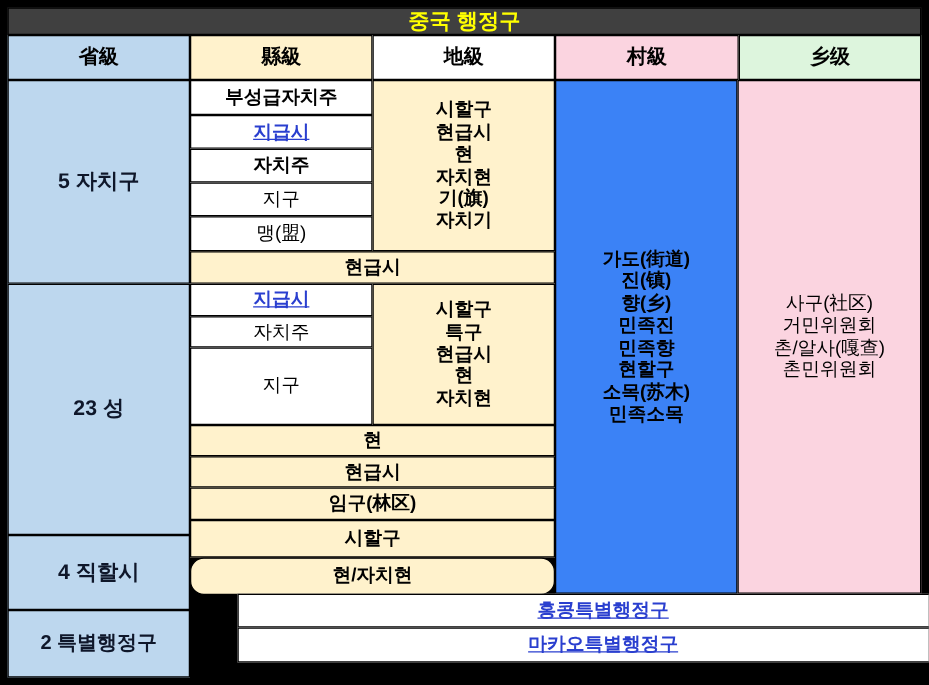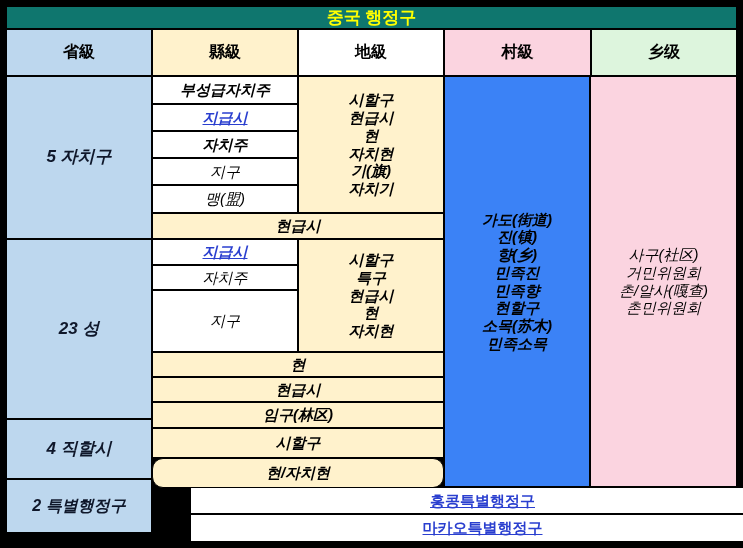--- a/index.html
+++ b/index.html
@@ -42,21 +42,21 @@
     line-height: 1.18;
     overflow: hidden;
   }
   
   .title-row {
     height: 26px;
     display: flex;
   }
   .title {
     flex: 1 1 auto;
-    background: #0f766e;
+    background: #404040;
     color: #ffff00;
     font-size: 17px;
     font-weight: bold;
   }
   
   .header-row {
     height: 52px;
     display: flex;
   }
   .h-prov { width: 146px; background: #bdd7ee; font-size: 16px; }
@@ -67,21 +67,20 @@
 
   
   .body {
     flex: 1 1 auto;
     display: flex;
     position: relative;
   }
   .col {
     display: flex;
     flex-direction: column;
-    font-style: italic;
   }
   .col-prov { width: 146px; }
   .col-mid  { width: 292px; }  
   .col-town { width: 146px; }
   .col-vill { width: 147px; }
 
   .blue { background: #bdd7ee; }
   .white { background: #ffffff; }
   .cream { background: #fff2cc; }
   .green { background: #3b82f6; }
@@ -113,21 +112,21 @@
       <div class="cell h-cnty">縣級</div>
       <div class="cell h-pref">地級</div>
       <div class="cell h-vill">村級</div>
       <div class="cell h-town">乡级</div>
     </div>
 
     <div class="body">
 
       <div class="col col-prov">
         <div class="cell blue blue-label" style="height:163px;">5 자치구</div>
-        <div class="cell blue blue-label" style="height:180px;">23 성</div>
+        <div class="cell blue blue-label" style="height:201px;">23 성</div>
         <div class="cell blue blue-label" style="height:60px;">4 직할시</div>
         <div class="cell blue blue-label t16" style="height:54px;">2 특별행정구</div>
       </div>
 
       <div class="col col-mid">
 
         <div class="sub" style="height:137px;">
           <div class="stack" style="width:146px;">
             <div class="cell white t15" style="height:28px;">부성급자치주</div>
             <div class="cell white t15 link" style="height:27px;">지급시</div>

